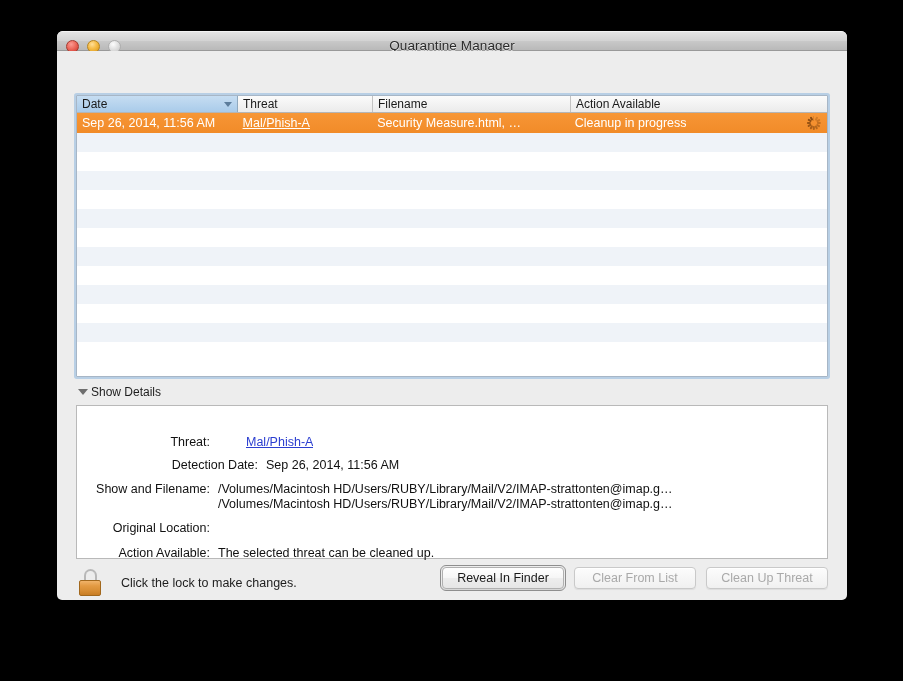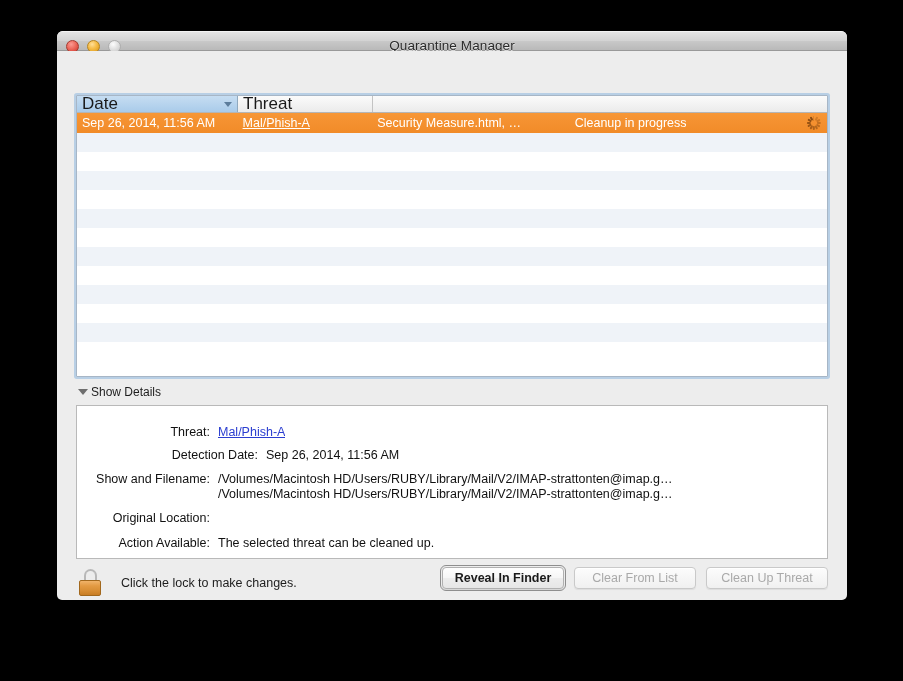--- a/index.html
+++ b/index.html
@@ -93,21 +93,21 @@
   .table-header {
     display: flex;
     height: 17px;
     background: linear-gradient(to bottom, #fbfbfb 0%, #ebebeb 100%);
     border-bottom: 1px solid #b5b5b5;
     box-sizing: border-box;
     position: relative;
   }
   .th {
     position: relative;
-    font-size: 17px;
+    font-size: 12px;
     color: #1a1a1a;
     line-height: 16px;
     padding-left: 5px;
     box-sizing: border-box;
     border-right: 1px solid #c3c3c3;
     white-space: nowrap;
     overflow: hidden;
   }
   .th.sorted {
     background: linear-gradient(to bottom, #c6ddf2 0%, #a9cbea 100%);
@@ -226,21 +226,21 @@
   .det-value {
     font-size: 12.5px;
     color: #111111;
     white-space: nowrap;
     overflow: hidden;
   }
   .threat-link {
     color: #2b3ed0;
     text-decoration: underline;
   }
-  .det-r1 { margin-top: 19px; }
+  .det-r1 { margin-top: 29px; gap: 28px; }
   .det-r2 { margin-top: 9px; padding-left: 48px; }
   .det-r3 { margin-top: 10px; }
   .det-r3b { margin-top: 1px; }
   .det-r4 { margin-top: 10px; }
   .det-r5 { margin-top: 11px; }
 
   
   .lock-area {
     position: absolute;
     left: 22px;
@@ -293,21 +293,21 @@
     border: 1px solid #b0b0b0;
     border-radius: 4px;
     font-size: 12.5px;
     font-family: "Liberation Sans", sans-serif;
     color: #1a1a1a;
     box-shadow: 0 1px 0 rgba(255,255,255,0.85) inset, 0 1px 1px rgba(0,0,0,0.07);
     cursor: default;
     white-space: nowrap;
   }
   .btn.default {
-    font-weight: bold;
+    font-weight: normal;
     box-shadow: 0 0 0 2px rgba(255,255,255,0) inset, 0 1px 1px rgba(0,0,0,0.1);
     outline: 1px solid #8e8e8e;
     outline-offset: 1px;
   }
   .btn.disabled {
     color: #a9a9a9;
     border-color: #c9c9c9;
     background: linear-gradient(to bottom, #fcfcfc 0%, #f6f6f6 50%, #f0f0f0 100%);
   }
 </style>
@@ -328,20 +328,26 @@
   <div class="window-body">
 
     <div class="table-wrap">
       <div class="table-header">
         <div class="th th-date sorted">
           <span>Date</span>
           <span class="sort-arrow"></span>
         </div>
         <div class="th th-threat">
           <span>Threat</span>
+        </div>
+        <div class="th th-filename">
+          <span>Filename</span>
+        </div>
+        <div class="th th-action">
+          <span>Action Available</span>
         </div>
       </div>
 
       <div class="table-body">
         <div class="row selected">
           <div class="cell c-date">Sep 26, 2014, 11:56 AM</div>
           <div class="cell c-threat">
             <span class="threat-link">Mal/Phish-A</span>
           </div>
           <div class="cell c-filename">Security Measure.html, …</div>

